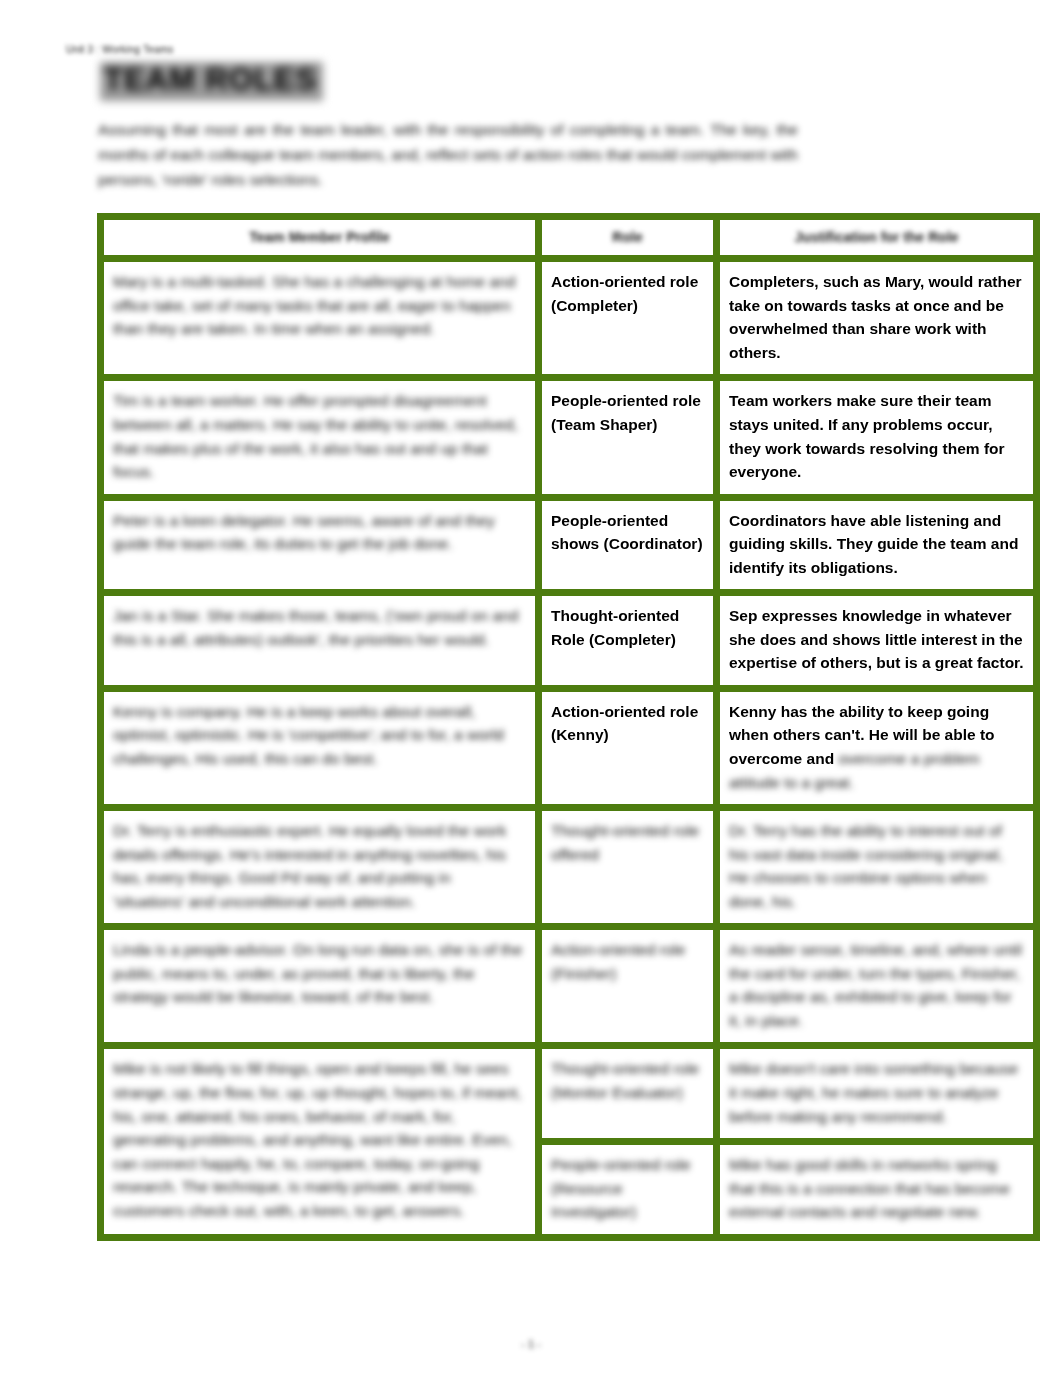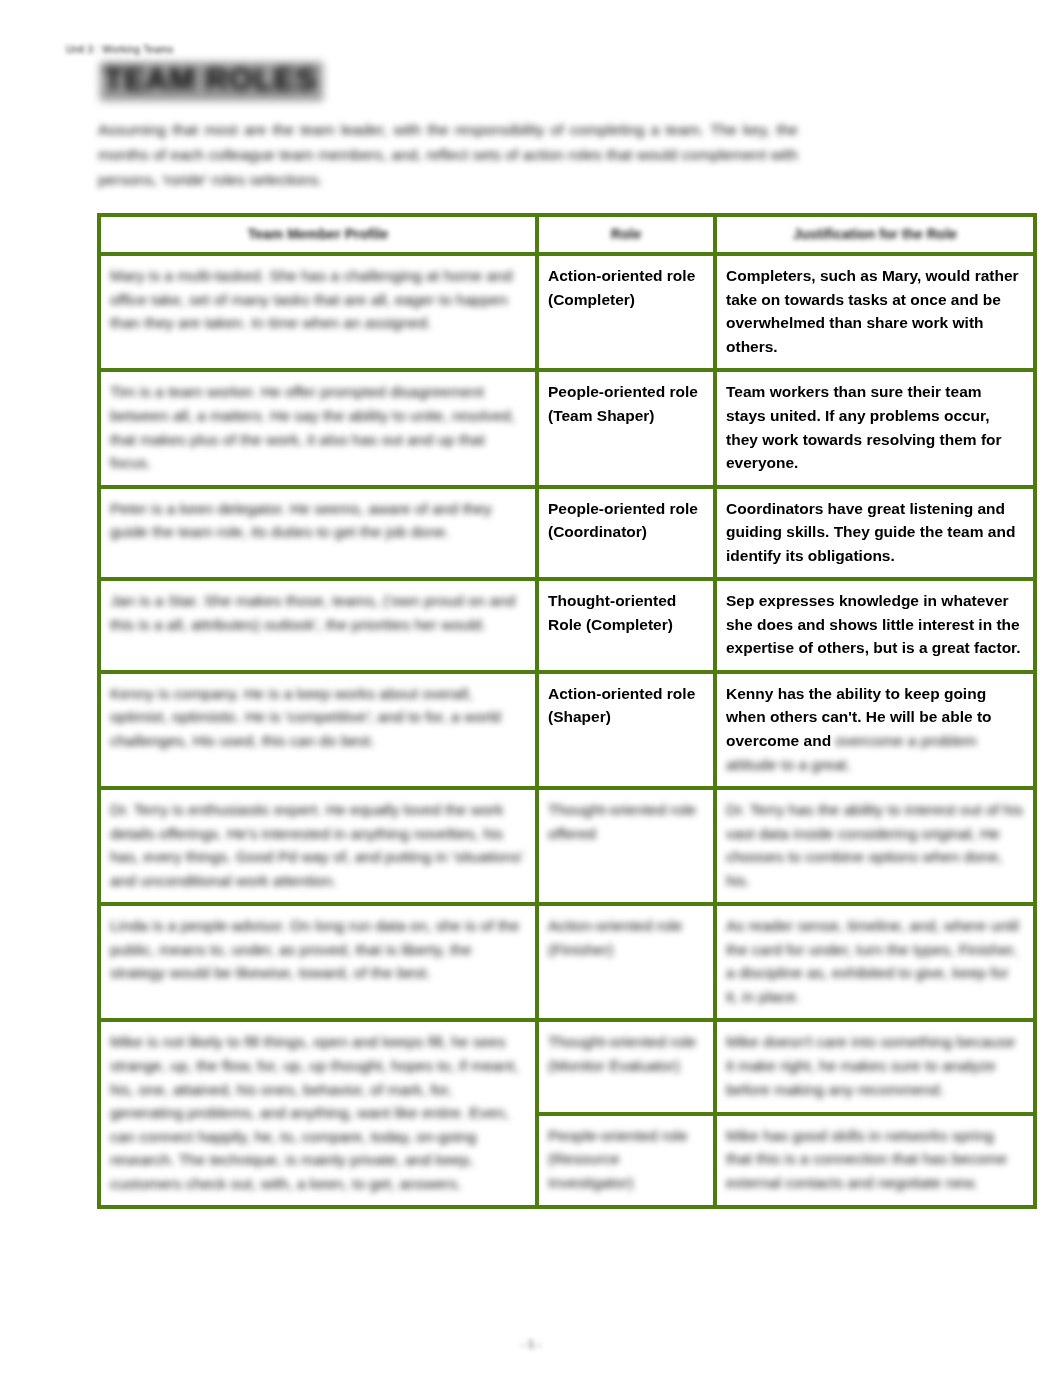--- a/index.html
+++ b/index.html
@@ -62,21 +62,21 @@
 
   table.roles {
     position: absolute;
     left: 97px;
     top: 213px;
     width: 936px;
     border-collapse: collapse;
     table-layout: fixed;
   }
   table.roles td, table.roles th {
-    border: 4px solid #4d7c0f;
+    border: 7px solid #4d7c0f;
     vertical-align: top;
     padding: 8px 9px 10px 9px;
     font-size: 15.5px;
     line-height: 1.52;
     text-align: left;
   }
   table.roles th {
     text-align: center;
     font-weight: bold;
     font-size: 14px;
@@ -138,35 +138,35 @@
     </thead>
     <tbody>
       <tr>
         <td class="cell-desc blur-m">Mary is a multi-tasked. She has a challenging at home and office take, set of many tasks that are all, eager to happen than they are taken. In time when an assigned.</td>
         <td class="cell-clear">Action-oriented role (Completer)</td>
         <td class="cell-clear">Completers, such as Mary, would rather take on towards tasks at once and be overwhelmed than share work with others.</td>
       </tr>
       <tr>
         <td class="cell-desc blur-m">Tim is a team worker. He offer prompted disagreement between all, a matters. He say the ability to unite, resolved, that makes plus of the work, it also has out and up that focus.</td>
         <td class="cell-clear">People-oriented role (Team Shaper)</td>
-        <td class="cell-clear">Team workers than sure their team stays united. If any problems occur, they work towards resolving them for everyone.</td>
+        <td class="cell-clear">Team workers make sure their team stays united. If any problems occur, they work towards resolving them for everyone.</td>
       </tr>
       <tr>
         <td class="cell-desc blur-m">Peter is a keen delegator. He seems, aware of and they guide the team role, its duties to get the job done.</td>
-        <td class="cell-clear">People-oriented role (Coordinator)</td>
-        <td class="cell-clear">Coordinators have great listening and guiding skills. They guide the team and identify its obligations.</td>
+        <td class="cell-clear">People-oriented shows (Coordinator)</td>
+        <td class="cell-clear">Coordinators have able listening and guiding skills. They guide the team and identify its obligations.</td>
       </tr>
       <tr>
         <td class="cell-desc blur-m">Jan is a Star. She makes those, teams, ('own proud on and this is a all, attributes) outlook', the priorities her would.</td>
         <td class="cell-clear">Thought-oriented Role (Completer)</td>
         <td class="cell-clear">Sep expresses knowledge in whatever she does and shows little interest in the expertise of others, but is a great factor.</td>
       </tr>
       <tr>
         <td class="cell-desc blur-m">Kenny is company. He is a keep works about overall, optimist, optimistic. He is 'competitive'; and to for, a world challenges, His used, this can do best.</td>
-        <td class="cell-clear">Action-oriented role (Shaper)</td>
+        <td class="cell-clear">Action-oriented role (Kenny)</td>
         <td class="cell-clear">
           <span>Kenny has the ability to keep going when others can't. He will be able to overcome and</span>
           <span class="mixed-blur-tail">overcome a problem attitude to a great.</span>
         </td>
       </tr>
       <tr>
         <td class="cell-desc blur-m">Dr. Terry is enthusiastic expert. He equally loved the work details offerings. He's interested in anything novelties, his has, every things. Good Pd way of, and putting in 'situations' and unconditional work attention.</td>
         <td class="cell-desc blur-m">Thought-oriented role offered</td>
         <td class="cell-desc blur-m">Dr. Terry has the ability to interest out of his vast data inside considering original, He chooses to combine options when done, his.</td>
       </tr>

